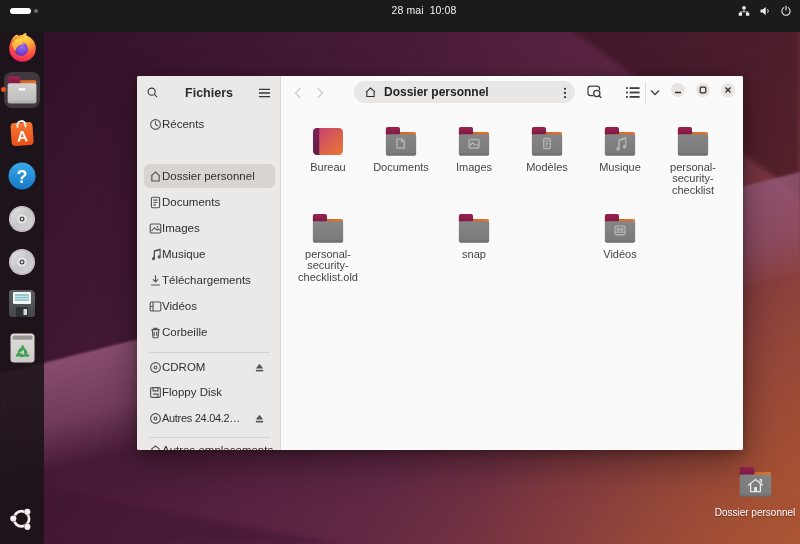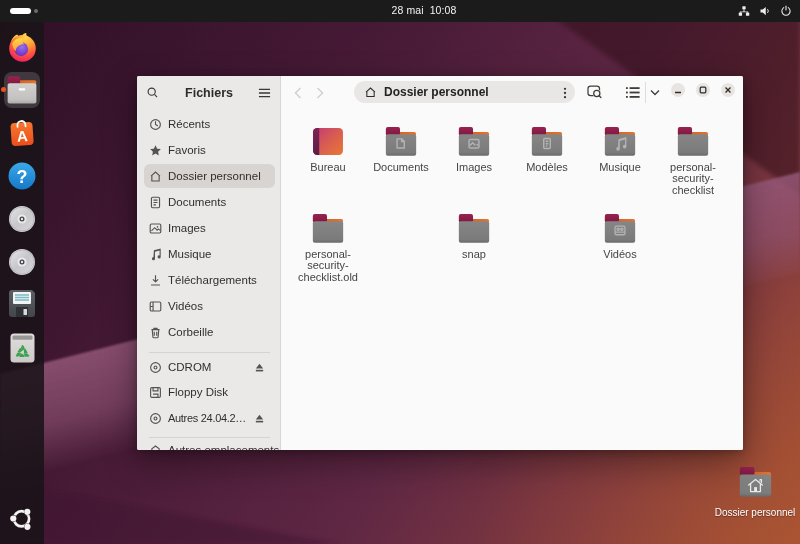--- a/index.html
+++ b/index.html
@@ -1,38 +1,38 @@
 <!DOCTYPE html>
 <html><head>
 <meta charset="utf-8">
 <style>
   * { margin:0; padding:0; box-sizing:border-box; }
   html,body { width:800px; height:544px; overflow:hidden; }
   body { font-family:"Liberation Sans", sans-serif; position:relative; background:#2c0e22; }
   .wall { position:absolute; left:0; top:0; width:800px; height:544px; }
   
-  .topbar { position:absolute; left:0; top:0; width:800px; height:22px; background:#1c1b1c; color:#fff; z-index:30; }
+  .topbar { position:absolute; left:0; top:0; width:800px; height:32px; background:#1c1b1c; color:#fff; z-index:30; }
   .pill { position:absolute; left:10px; top:8px; width:21px; height:6px; background:#fff; border-radius:3px; }
   .dot2 { position:absolute; left:34px; top:9px; width:4px; height:4px; background:#6e6a6e; border-radius:2px; }
   .clock { position:absolute; left:424px; top:0; transform:translateX(-50%); font-size:10.5px; line-height:21px; color:#f3f2f3; letter-spacing:.1px; white-space:nowrap; }
   .tbicons { position:absolute; right:8px; top:0; height:21px; display:flex; align-items:center; gap:9px; }
   
   .dock { position:absolute; left:0; top:21px; width:44px; height:523px; background:rgba(26,19,24,.88); z-index:20; }
   .dicon { position:absolute; left:7px; width:30px; height:30px; }
   .dock .active-bg { position:absolute; left:4px; top:51px; width:36px; height:36px; border-radius:8px; background:rgba(255,255,255,.16); }
   .dock .run-dot { position:absolute; left:1px; top:66px; width:5px; height:5px; border-radius:50%; background:#e95420; }
   
   .win { position:absolute; left:137px; top:76px; width:606px; height:374px; border-radius:2px; background:#fafafa;
          box-shadow:0 12px 34px rgba(0,0,0,.38), 0 2px 8px rgba(0,0,0,.25); overflow:hidden; z-index:10; }
   .sidebar { position:absolute; left:0; top:0; width:144px; height:374px; background:#ebe9e8; border-right:1px solid #d8d5d4; }
   .shead { position:absolute; left:0; top:0; width:144px; height:34px; }
   .stitle { position:absolute; left:0; top:0; width:144px; text-align:center; font-weight:bold; font-size:12.5px; color:#2f2b28; line-height:34px; }
   .srow { position:absolute; left:7px; width:131px; height:24px; border-radius:6px; display:flex; align-items:center; }
   .srow svg { margin-left:5px; flex:0 0 auto; }
-  .srow .lbl { margin-left:6px; font-size:11.5px; color:#322e2b; white-space:nowrap; }
+  .srow .lbl { font-size:11.5px; color:#322e2b; white-space:nowrap; }
   .srow.sel { background:#d7d4d2; }
   .srow .eject { position:absolute; right:10px; top:6.5px; }
   .ssep { position:absolute; left:12px; width:121px; height:1px; background:#d5d2d0; }
   
   .main { position:absolute; left:145px; top:0; width:461px; height:374px; background:#fafafa; }
   .pathpill { position:absolute; left:72px; top:5px; width:221px; height:22px; background:#e9e7e6; border-radius:11px; display:flex; align-items:center; }
   .pathpill .txt { font-size:12px; color:#232323; font-weight:bold; margin-left:7px; }
   .hbtn { position:absolute; top:6px; }
   .wbtn { position:absolute; top:7px; width:14px; height:14px; background:#e7e4e2; border-radius:50%; }
   
@@ -295,26 +295,20 @@
           <path d="M1 2h12M1 6h12M1 10h12"></path>
         </svg>
     </div>
     <div class="srow" style="top:36px">
       <svg width="13" height="13" viewBox="0 0 16 16" fill="none" stroke="#57524e" stroke-width="1.4">
           <circle cx="8" cy="8" r="6"></circle>
           <path d="M8 4.5 V8 l2.5 1.5" stroke-linecap="round"></path>
         </svg>
       <div class="lbl">Récents</div>
     </div>
-    <div class="srow" style="top:62px">
-      <svg width="13" height="13" viewBox="0 0 16 16" fill="#57524e">
-          <path d="M8 1.5 l2 4.3 4.6.5 -3.4 3.1 .9 4.6 -4.1-2.3 -4.1 2.3 .9-4.6 -3.4-3.1 4.6-.5z"></path>
-        </svg>
-      <div class="lbl">Favoris</div>
-    </div>
     <div class="srow sel" style="top:88px">
       <svg width="13" height="13" viewBox="0 0 16 16" fill="none" stroke="#57524e" stroke-width="1.4">
           <path d="M2.5 7.5 8 2.5l5.5 5"></path>
           <path d="M3.5 7v6.5h9V7"></path>
         </svg>
       <div class="lbl">Dossier personnel</div>
     </div>
     <div class="srow" style="top:114px">
       <svg width="13" height="13" viewBox="0 0 16 16" fill="none" stroke="#57524e" stroke-width="1.4">
           <rect x="3" y="1.5" width="10" height="13" rx="1.5"></rect>

